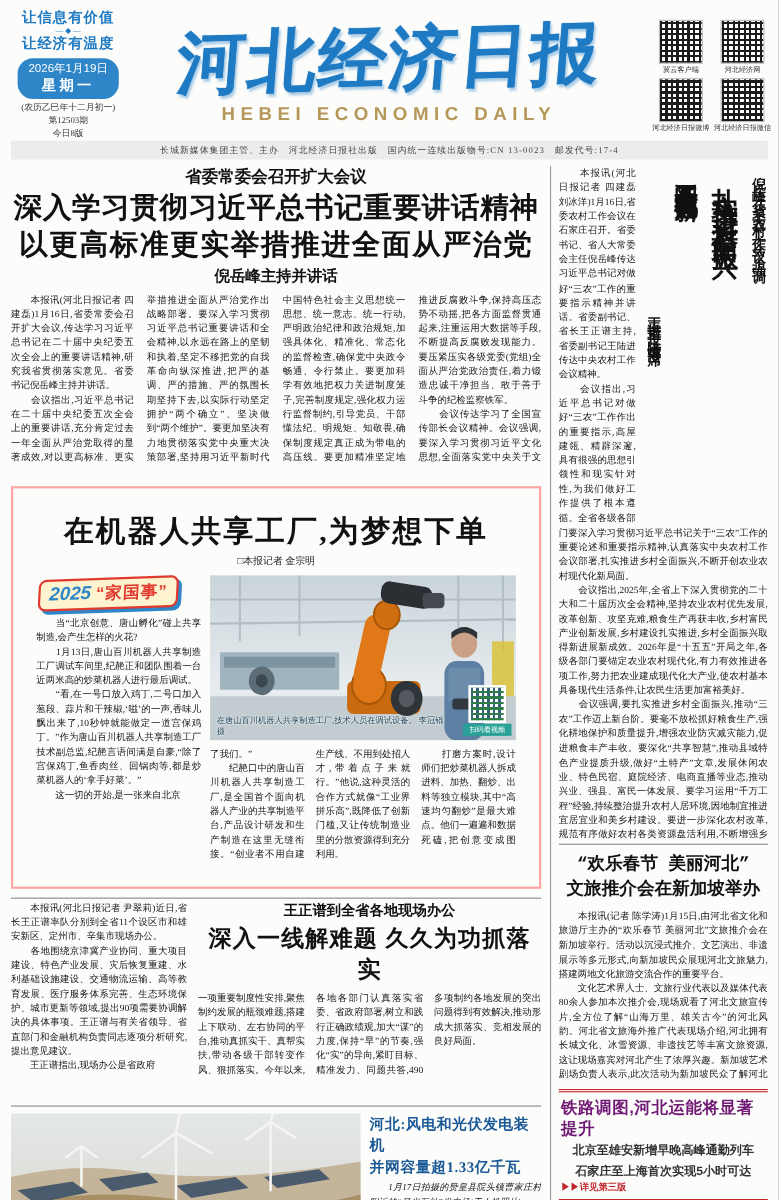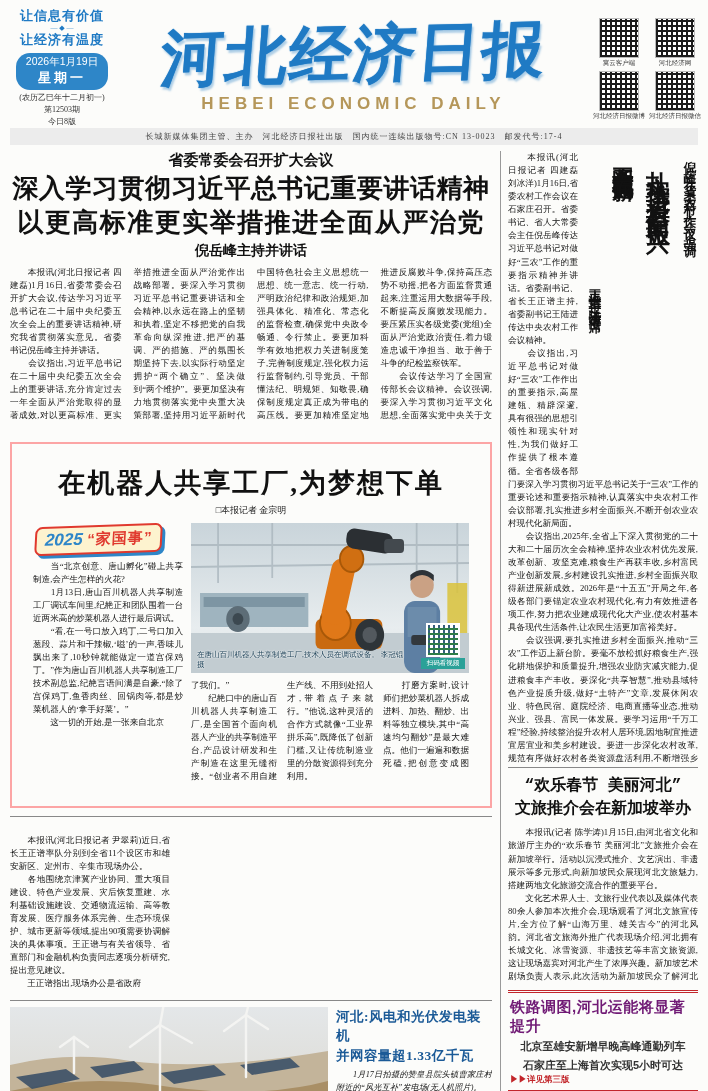--- a/index.html
+++ b/index.html
@@ -69,21 +69,21 @@
     text-shadow:0 0 2px #fff, 0 0 2px #fff; max-width:215px;
   }
   .qr-video { position:absolute; right:4px; bottom:4px; width:44px; text-align:center; }
   .qr-video .qr { width:34px; height:34px; border:2px solid #fff;
     background-image:
       repeating-linear-gradient(0deg, #2e7d46 0 2px, transparent 2px 5px),
       repeating-linear-gradient(90deg, #35607d 0 2px, transparent 2px 5px); }
   .qr-video .lbl { background:#2aa198; color:#fff; font-size:6.5px; padding:1px 0; margin-top:1px; }
   .feature-cols { margin-top:6px; columns:3; column-gap:10px; height:106px; overflow:hidden; }
   
-  .middle { display:flex; gap:10px; border-top:1px solid #888; margin-top:8px; padding-top:17px; }
+  .middle { display:flex; gap:10px; border-top:1px solid #888; margin-top:8px; padding-top:2px; }
   .middle-left { width:160px; height:158px; overflow:hidden; }
   .middle-right { flex:1; text-align:center; }
   .middle-kicker { font-size:13px; font-weight:900; font-family:"Liberation Sans",sans-serif; }
   .middle-h2 { font-size:21px; font-weight:900; font-family:"Liberation Sans",sans-serif; letter-spacing:1px; margin:2px 0 6px 0; }
   .middle-cols { columns:3; column-gap:10px; height:96px; overflow:hidden; text-align:justify; }
   
   .wind { display:flex; gap:8px; border-top:1px solid #888; margin-top:8px; padding-top:6px; }
   .wind-photo { position:relative; width:318px; height:150px; overflow:hidden; }
   .wind-photo svg { display:block; width:100%; height:100%; }
   .wind-right { flex:1; }
@@ -231,20 +231,25 @@
 　　纪赩口中的唐山百川机器人共享制造工厂,是全国首个面向机器人产业的共享制造平台,产品设计研发和生产制造在这里无缝衔接。“创业者不用自建生产线、不用到处招人才,带着点子来就行。”他说,这种灵活的合作方式就像“工业界拼乐高”,既降低了创新门槛,又让传统制造业里的分散资源得到充分利用。
 　　打磨方案时,设计师们把炒菜机器人拆成进料、加热、翻炒、出料等独立模块,其中“高速均匀翻炒”是最大难点。他们一遍遍和数据死磕,把创意变成图纸、把图纸变成样机。(下转第二版)</div>
           </div>
         </div>
       </section>
 
       <section class="middle">
         <div class="middle-left jtext">　　本报讯(河北日报记者 尹翠莉)近日,省长王正谱率队分别到全省11个设区市和雄安新区、定州市、辛集市现场办公。
 　　各地围绕京津冀产业协同、重大项目建设、特色产业发展、灾后恢复重建、水利基础设施建设、交通物流运输、高等教育发展、医疗服务体系完善、生态环境保护、城市更新等领域,提出90项需要协调解决的具体事项。王正谱与有关省领导、省直部门和金融机构负责同志逐项分析研究,提出意见建议。
 　　王正谱指出,现场办公是省政府</div>
+        <div class="middle-right">
+          <div class="middle-kicker">王正谱到全省各地现场办公</div>
+          <div class="middle-h2">深入一线解难题 久久为功抓落实</div>
+          <div class="middle-cols jtext">一项重要制度性安排,聚焦制约发展的瓶颈难题,搭建上下联动、左右协同的平台,推动真抓实干、真帮实扶,带动各级干部转变作风、狠抓落实。今年以来,各地各部门认真落实省委、省政府部署,树立和践行正确政绩观,加大“谋”的力度,保持“早”的节奏,强化“实”的导向,紧盯目标、精准发力、同题共答,490多项制约各地发展的突出问题得到有效解决,推动形成大抓落实、竞相发展的良好局面。</div>
+        </div>
       </section>
 
       <section class="wind">
         <div class="wind-photo">
           <svg viewBox="0 0 318 150" preserveAspectRatio="none">
             <defs>
               <linearGradient id="sky" x1="0" y1="0" x2="0" y2="1">
                 <stop offset="0" stop-color="#e4e7e9"></stop>
                   <stop offset="1" stop-color="#d8d3c6"></stop>
               </linearGradient>

